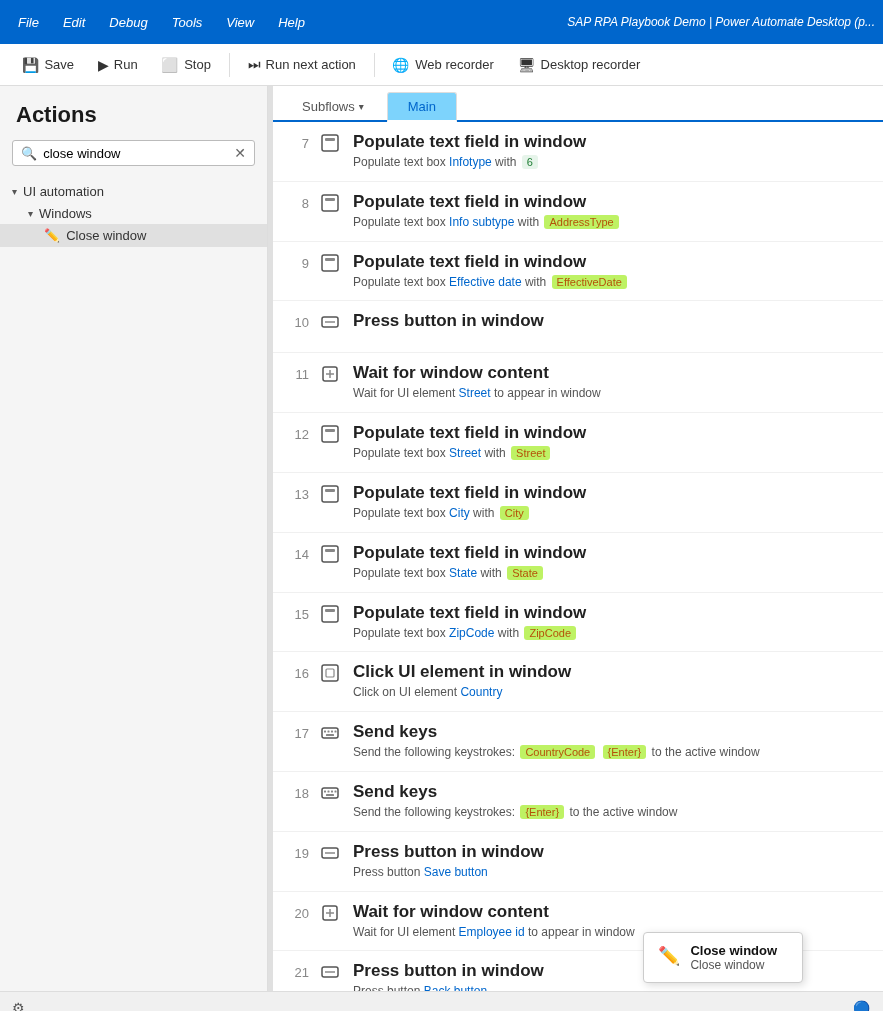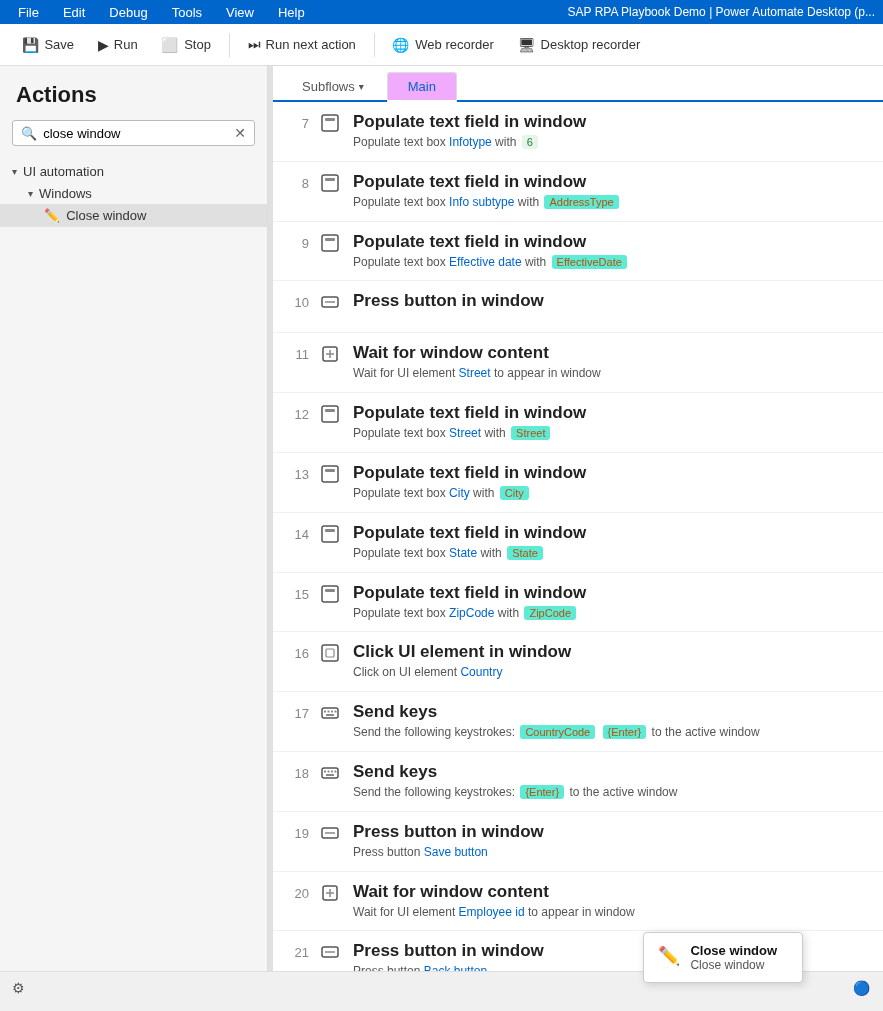--- a/index.html
+++ b/index.html
@@ -4,23 +4,24 @@
   <style>
     * { box-sizing: border-box; margin: 0; padding: 0; }
     body { font-family: 'Segoe UI', Arial, sans-serif; font-size: 13px; background: #f0f0f0; overflow: hidden; width: 883px; height: 1011px; }
 
     
     .menu-bar {
       background: #0066cc;
       color: white;
       display: flex;
       align-items: center;
-      height: 24px;
+      height: 44px;
       padding: 0 8px;
       gap: 4px;
+      font-style: italic;
     }
     .menu-item {
       color: white;
       padding: 4px 10px;
       cursor: pointer;
       font-size: 13px;
       border-radius: 2px;
     }
     .menu-title {
       margin-left: auto;
@@ -155,21 +156,21 @@
       color: #555;
       border: 1px solid transparent;
       border-bottom: none;
       border-radius: 3px 3px 0 0;
       margin-right: 2px;
       background: transparent;
       justify-content: center;
     }
     .tab.active {
       color: #0066cc;
-      background: #f0abfc;
+      background: #7dd3fc;
       border-color: #ddd;
       border-bottom: 2px solid white;
       font-weight: 500;
       margin-bottom: -2px;
     }
     .tab-dropdown {
       display: flex;
       align-items: center;
       gap: 4px;
     }
@@ -225,21 +226,21 @@
     }
     .step-desc .var-tag-green {
       background: #e6f4ea;
       color: #1e7e34;
       border-radius: 3px;
       padding: 1px 5px;
       font-size: 11px;
       margin: 0 2px;
     }
     .step-desc .var-tag-orange {
-      background: #5eead4;
+      background: #bef264;
       color: #b45309;
       border-radius: 3px;
       padding: 1px 5px;
       font-size: 11px;
       margin: 0 2px;
     }
 
     
     .tooltip-popup {
       position: absolute;

